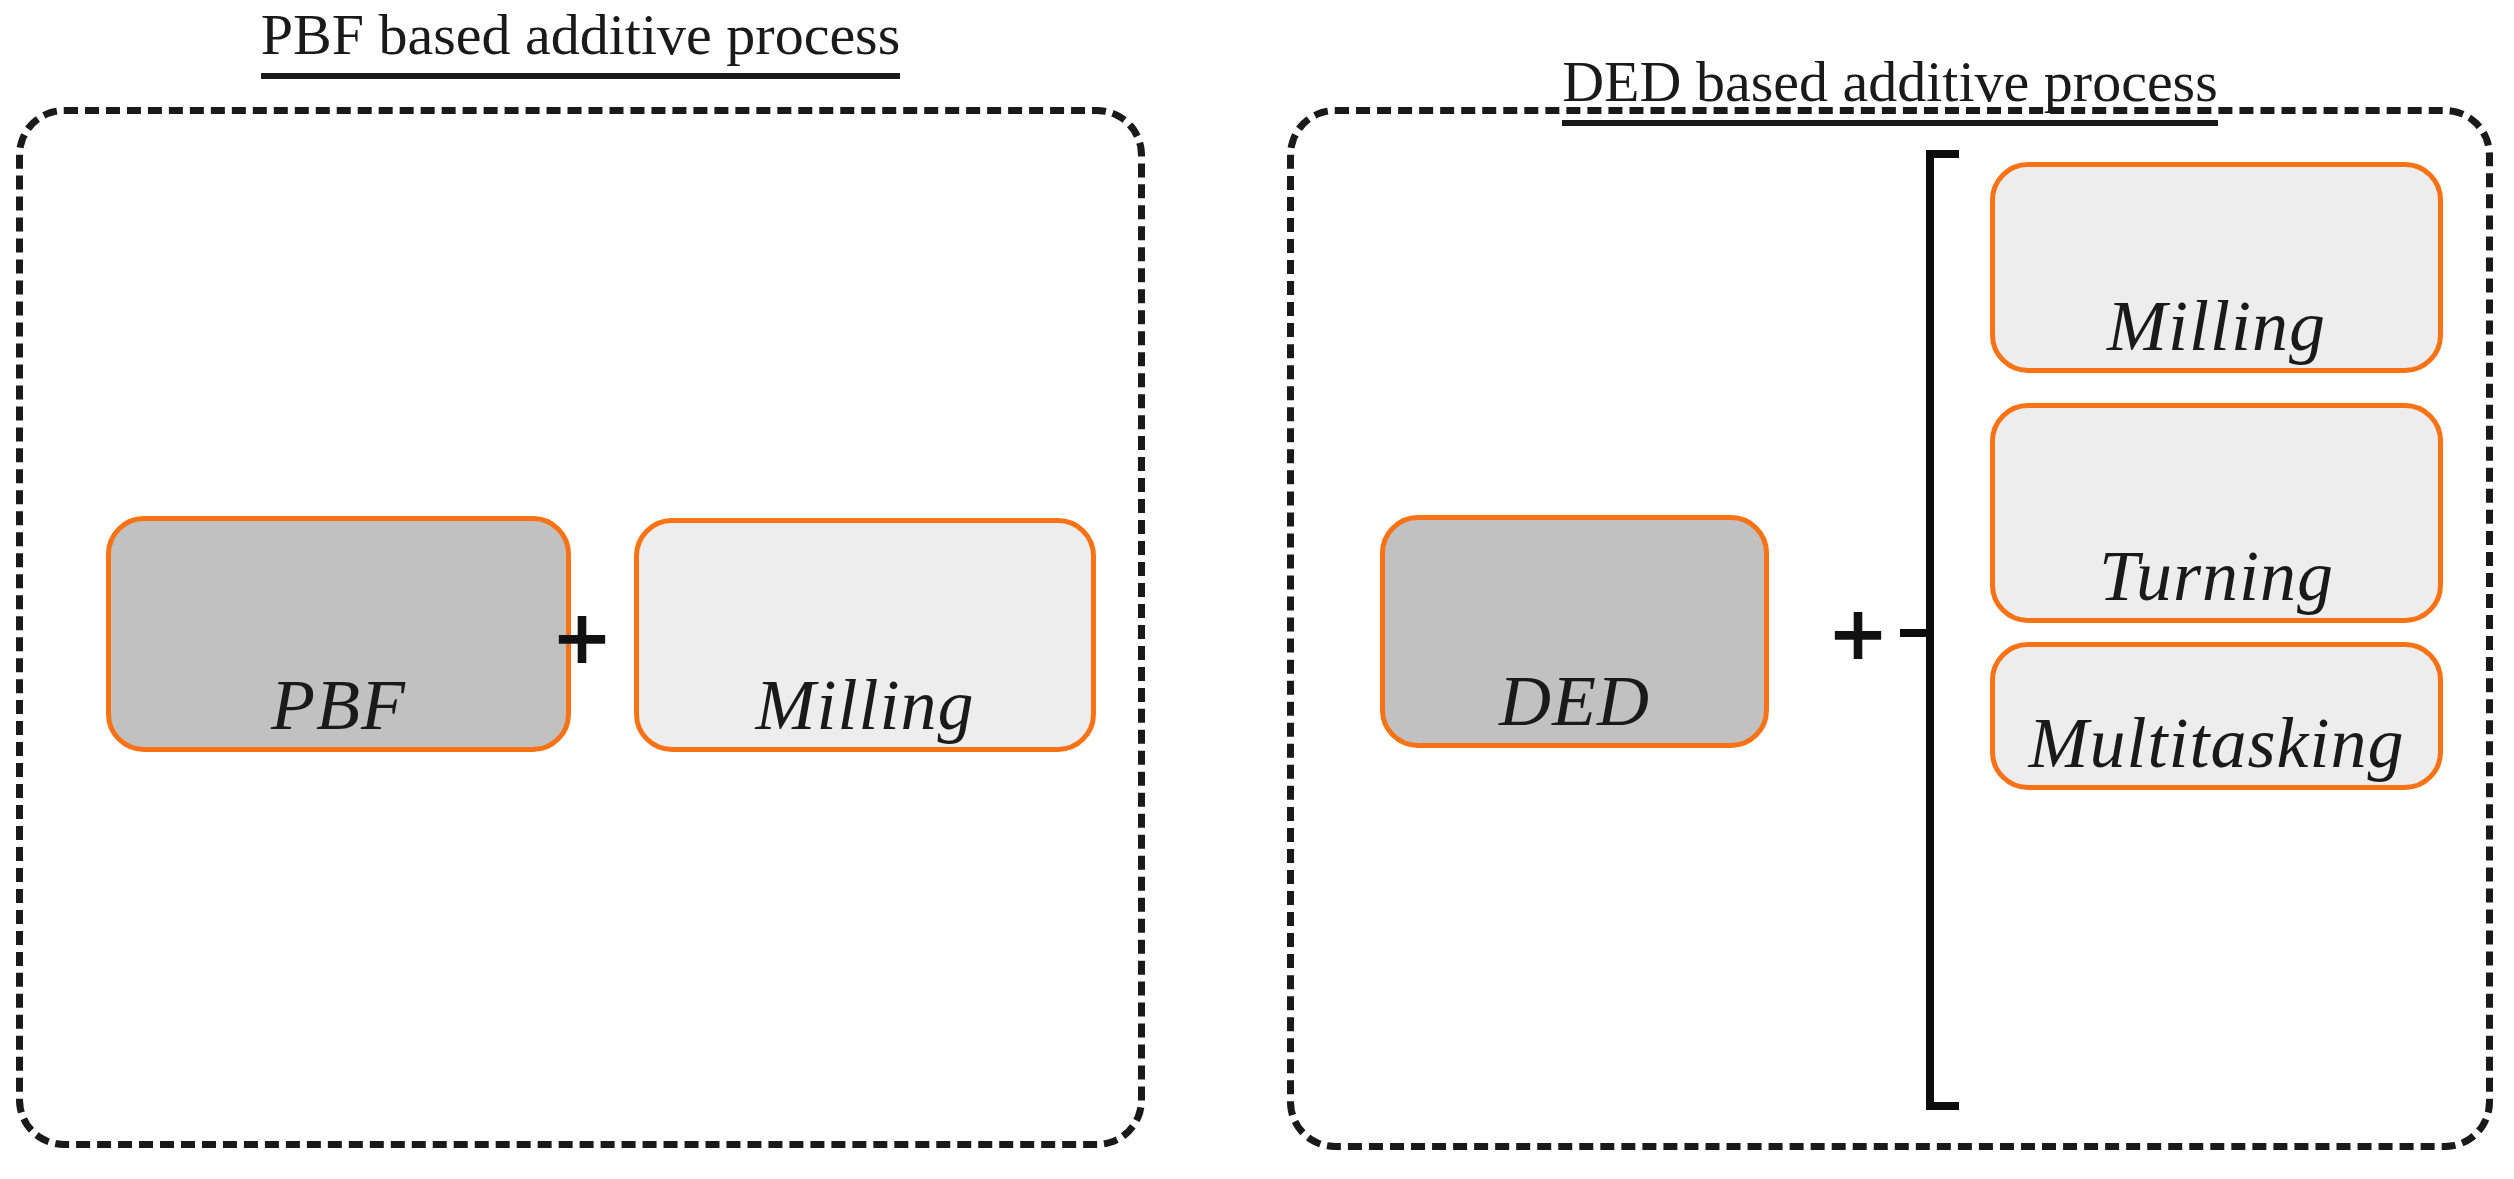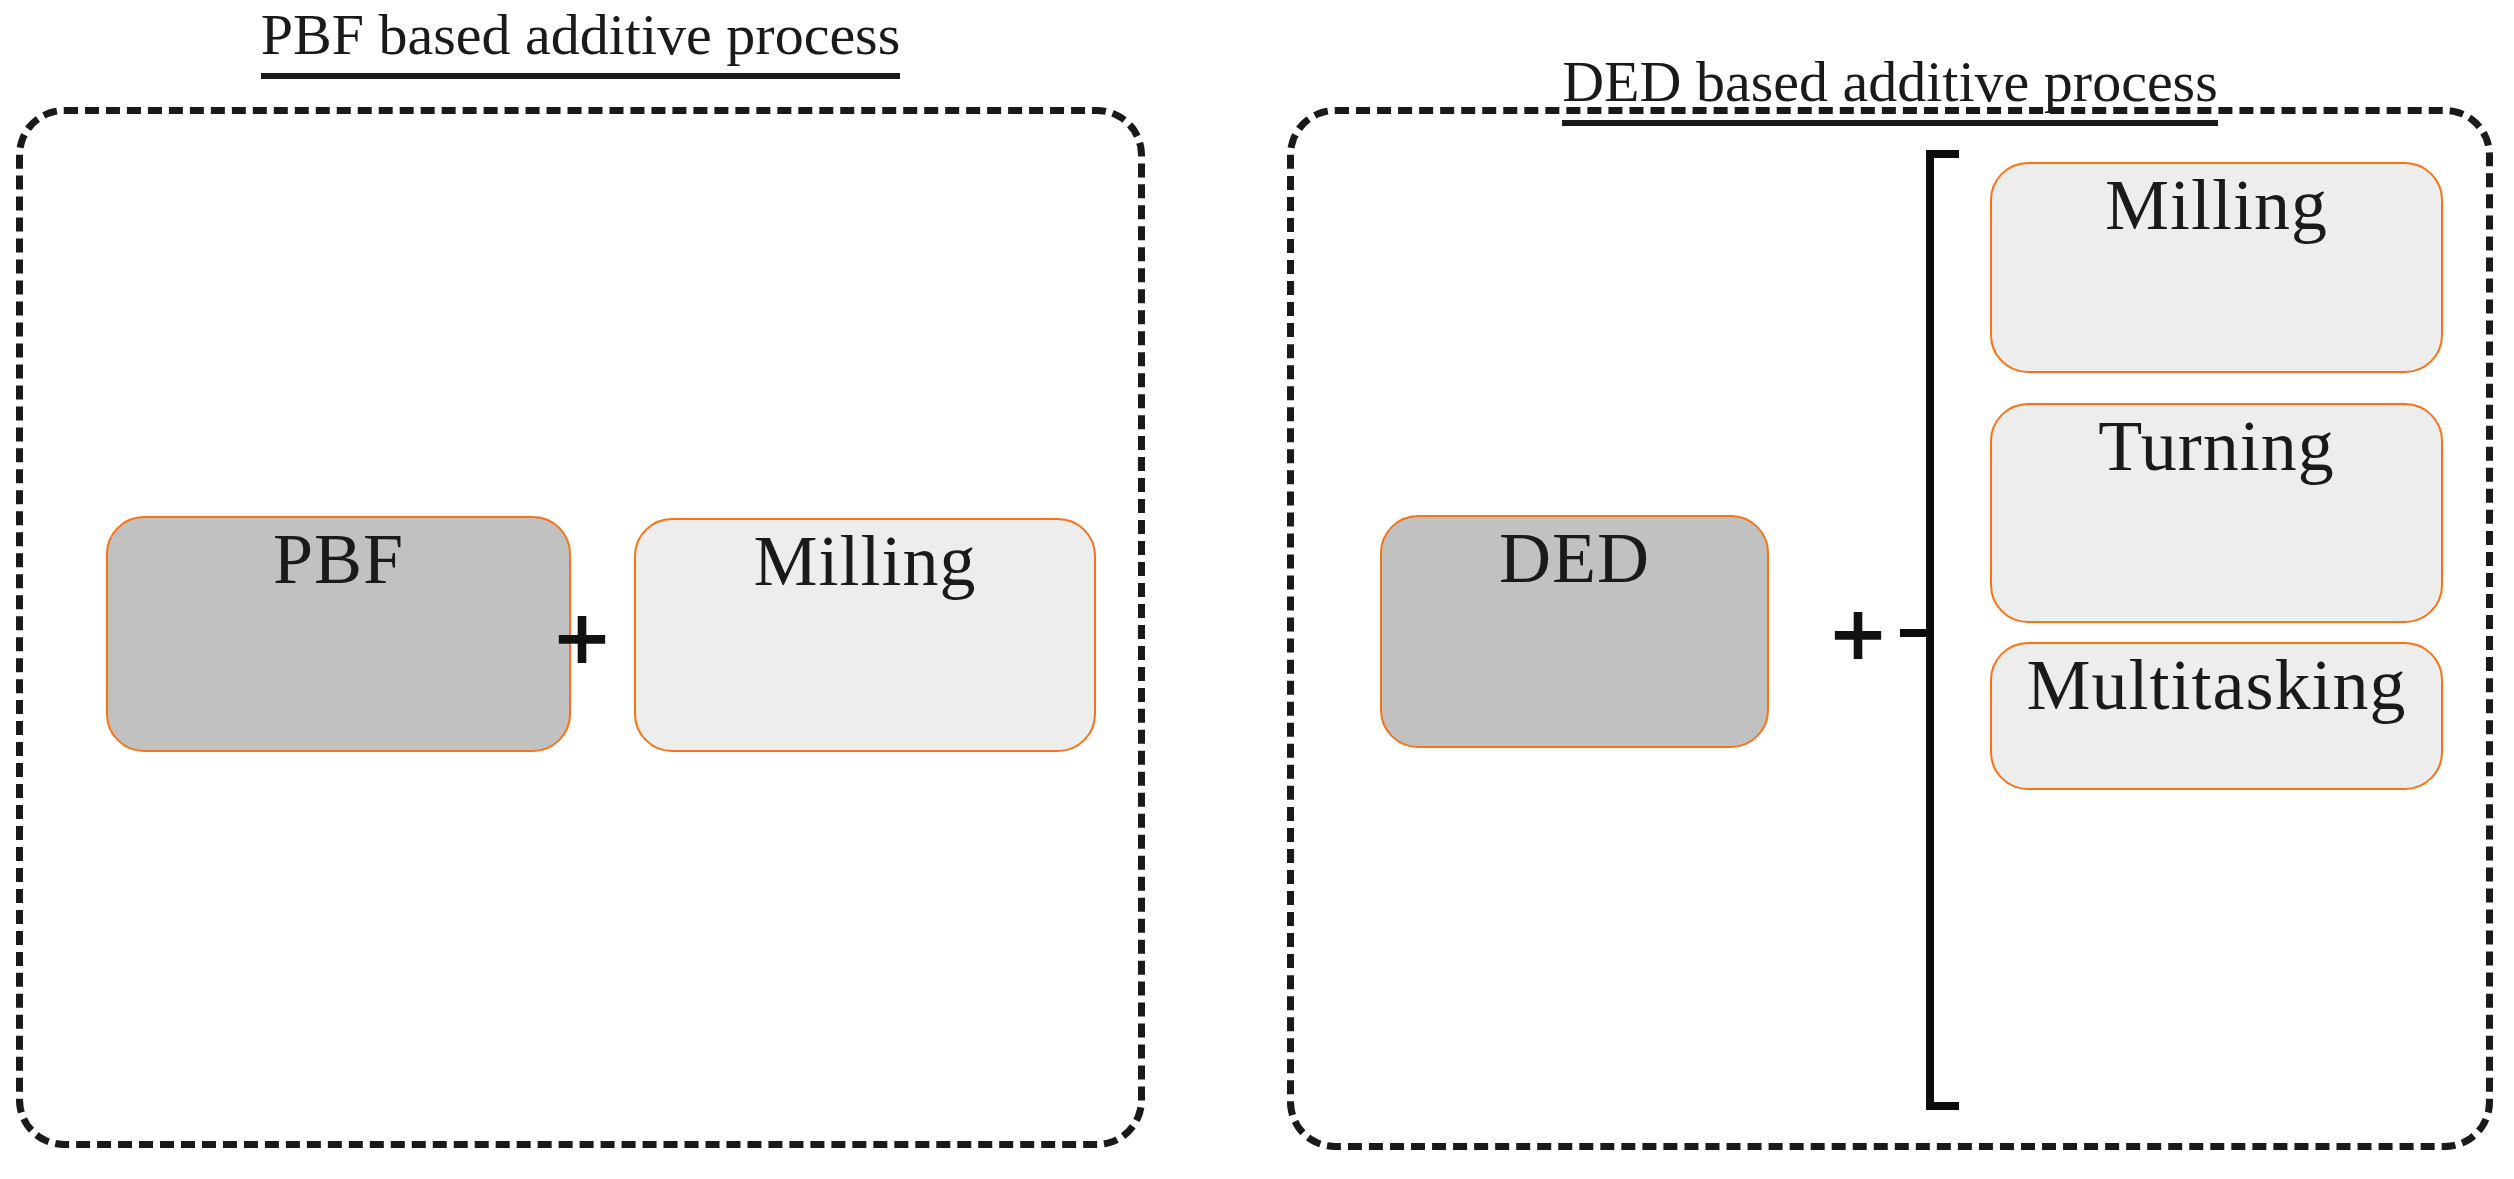--- a/index.html
+++ b/index.html
@@ -31,27 +31,28 @@
     position: absolute;
     box-sizing: border-box;
     border: 7px dashed #1a1a1a;
     border-radius: 48px;
     background: transparent;
   }
   
   .proc-box {
     position: absolute;
     box-sizing: border-box;
-    border: 2px solid #f97316;
+    border: 5px solid #f97316;
     border-radius: 38px;
     display: flex;
-    align-items: flex-start;
+    align-items: flex-end;
     justify-content: center;
     font-size: 72px;
     letter-spacing: 1px;
+    font-style: italic;
   }
   .base-fill { background: #c1c1c1; margin-left: 28px; }
   .mach-fill { background: #ededed; }
   
   .plus-sign {
     position: absolute;
     transform: translate(-50%, -50%);
     font-family: "DejaVu Sans", sans-serif;
     font-size: 74px;
     font-weight: bold;

